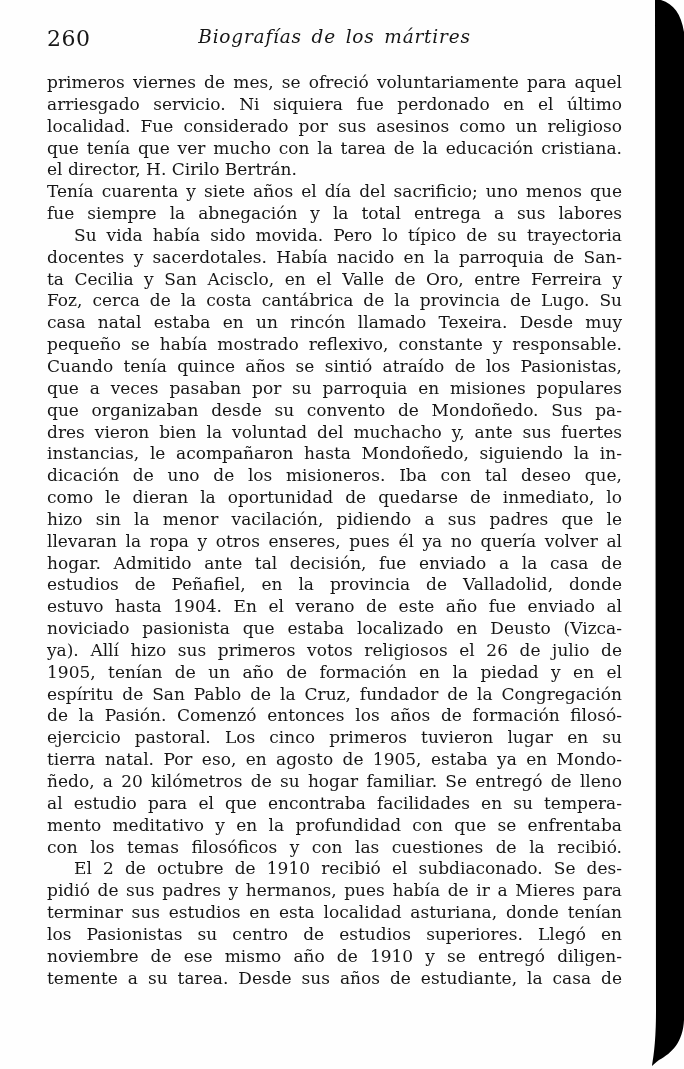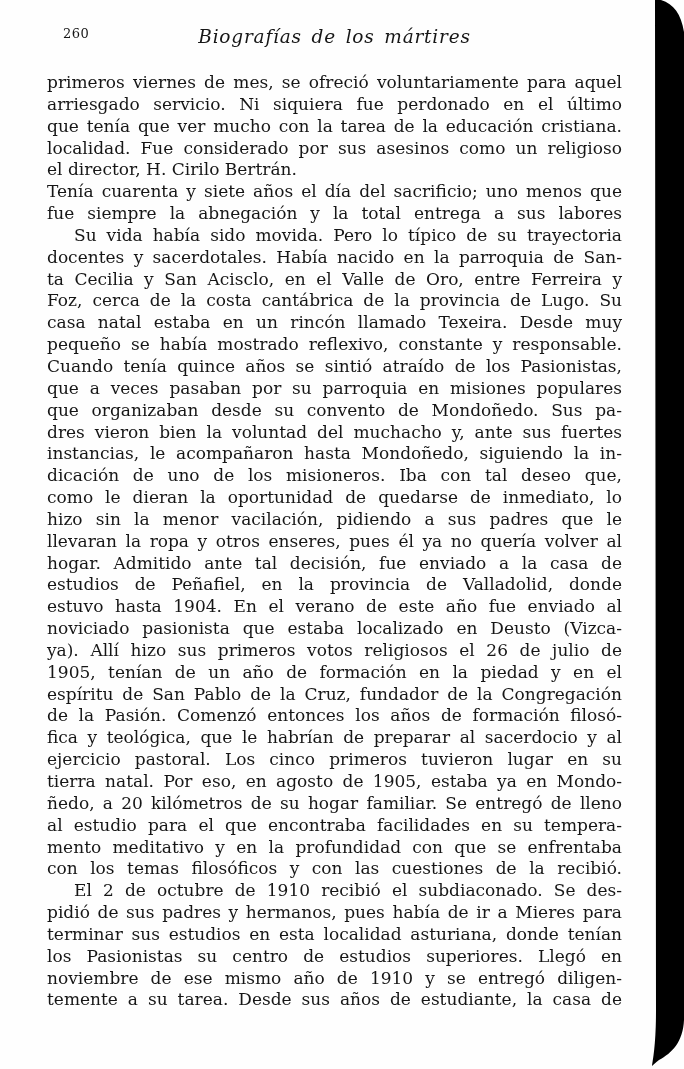--- a/index.html
+++ b/index.html
@@ -18,23 +18,23 @@
   }
   .running-header {
     position: absolute;
     top: 26px;
     left: 47px;
     width: 575px;
     height: 22px;
   }
   .page-number {
     position: absolute;
-    left: 16px;
+    left: 0;
     top: 0;
-    font-size: 13px;
+    font-size: 22px;
     letter-spacing: 0.5px;
   }
   .header-title {
     position: absolute;
     left: 0;
     right: 0;
     top: 0;
     text-align: center;
     font-style: italic;
     font-size: 18.5px;
@@ -77,22 +77,22 @@
 <div class="page">
 
   <div class="running-header">
     <span class="page-number">260</span>
     <span class="header-title">Biografías de los mártires</span>
   </div>
 
   <main class="page-body">
       <div class="line">primeros viernes de mes, se ofreció voluntariamente para aquel</div>
       <div class="line">arriesgado servicio. Ni siquiera fue perdonado en el último</div>
+      <div class="line">localidad. Fue considerado por sus asesinos como un religioso</div>
       <div class="line">que tenía que ver mucho con la tarea de la educación cristiana.</div>
-      <div class="line">localidad. Fue considerado por sus asesinos como un religioso</div>
       <div class="line short">el director, H. Cirilo Bertrán.</div>
       <div class="line">Tenía cuarenta y siete años el día del sacrificio; uno menos que</div>
       <div class="line">fue siempre la abnegación y la total entrega a sus labores</div>
       <div class="line indent">Su vida había sido movida. Pero lo típico de su trayectoria</div>
       <div class="line">docentes y sacerdotales. Había nacido en la parroquia de San-</div>
       <div class="line">ta Cecilia y San Acisclo, en el Valle de Oro, entre Ferreira y</div>
       <div class="line">Foz, cerca de la costa cantábrica de la provincia de Lugo. Su</div>
       <div class="line">casa natal estaba en un rincón llamado Texeira. Desde muy</div>
       <div class="line">pequeño se había mostrado reflexivo, constante y responsable.</div>
       <div class="line">Cuando tenía quince años se sintió atraído de los Pasionistas,</div>
@@ -105,21 +105,20 @@
       <div class="line">hizo sin la menor vacilación, pidiendo a sus padres que le</div>
       <div class="line">llevaran la ropa y otros enseres, pues él ya no quería volver al</div>
       <div class="line">hogar. Admitido ante tal decisión, fue enviado a la casa de</div>
       <div class="line">estudios de Peñafiel, en la provincia de Valladolid, donde</div>
       <div class="line">estuvo hasta 1904. En el verano de este año fue enviado al</div>
       <div class="line">noviciado pasionista que estaba localizado en Deusto (Vizca-</div>
       <div class="line">ya). Allí hizo sus primeros votos religiosos el 26 de julio de</div>
       <div class="line">1905, tenían de un año de formación en la piedad y en el</div>
       <div class="line">espíritu de San Pablo de la Cruz, fundador de la Congregación</div>
       <div class="line">de la Pasión. Comenzó entonces los años de formación filosó-</div>
-      <div class="line">fica y teológica, que le habrían de preparar al sacerdocio y al</div>
       <div class="line">ejercicio pastoral. Los cinco primeros tuvieron lugar en su</div>
       <div class="line">tierra natal. Por eso, en agosto de 1905, estaba ya en Mondo-</div>
       <div class="line">ñedo, a 20 kilómetros de su hogar familiar. Se entregó de lleno</div>
       <div class="line">al estudio para el que encontraba facilidades en su tempera-</div>
       <div class="line">mento meditativo y en la profundidad con que se enfrentaba</div>
       <div class="line">con los temas filosóficos y con las cuestiones de la recibió.</div>
       <div class="line indent">El 2 de octubre de 1910 recibió el subdiaconado. Se des-</div>
       <div class="line">pidió de sus padres y hermanos, pues había de ir a Mieres para</div>
       <div class="line">terminar sus estudios en esta localidad asturiana, donde tenían</div>
       <div class="line">los Pasionistas su centro de estudios superiores. Llegó en</div>

